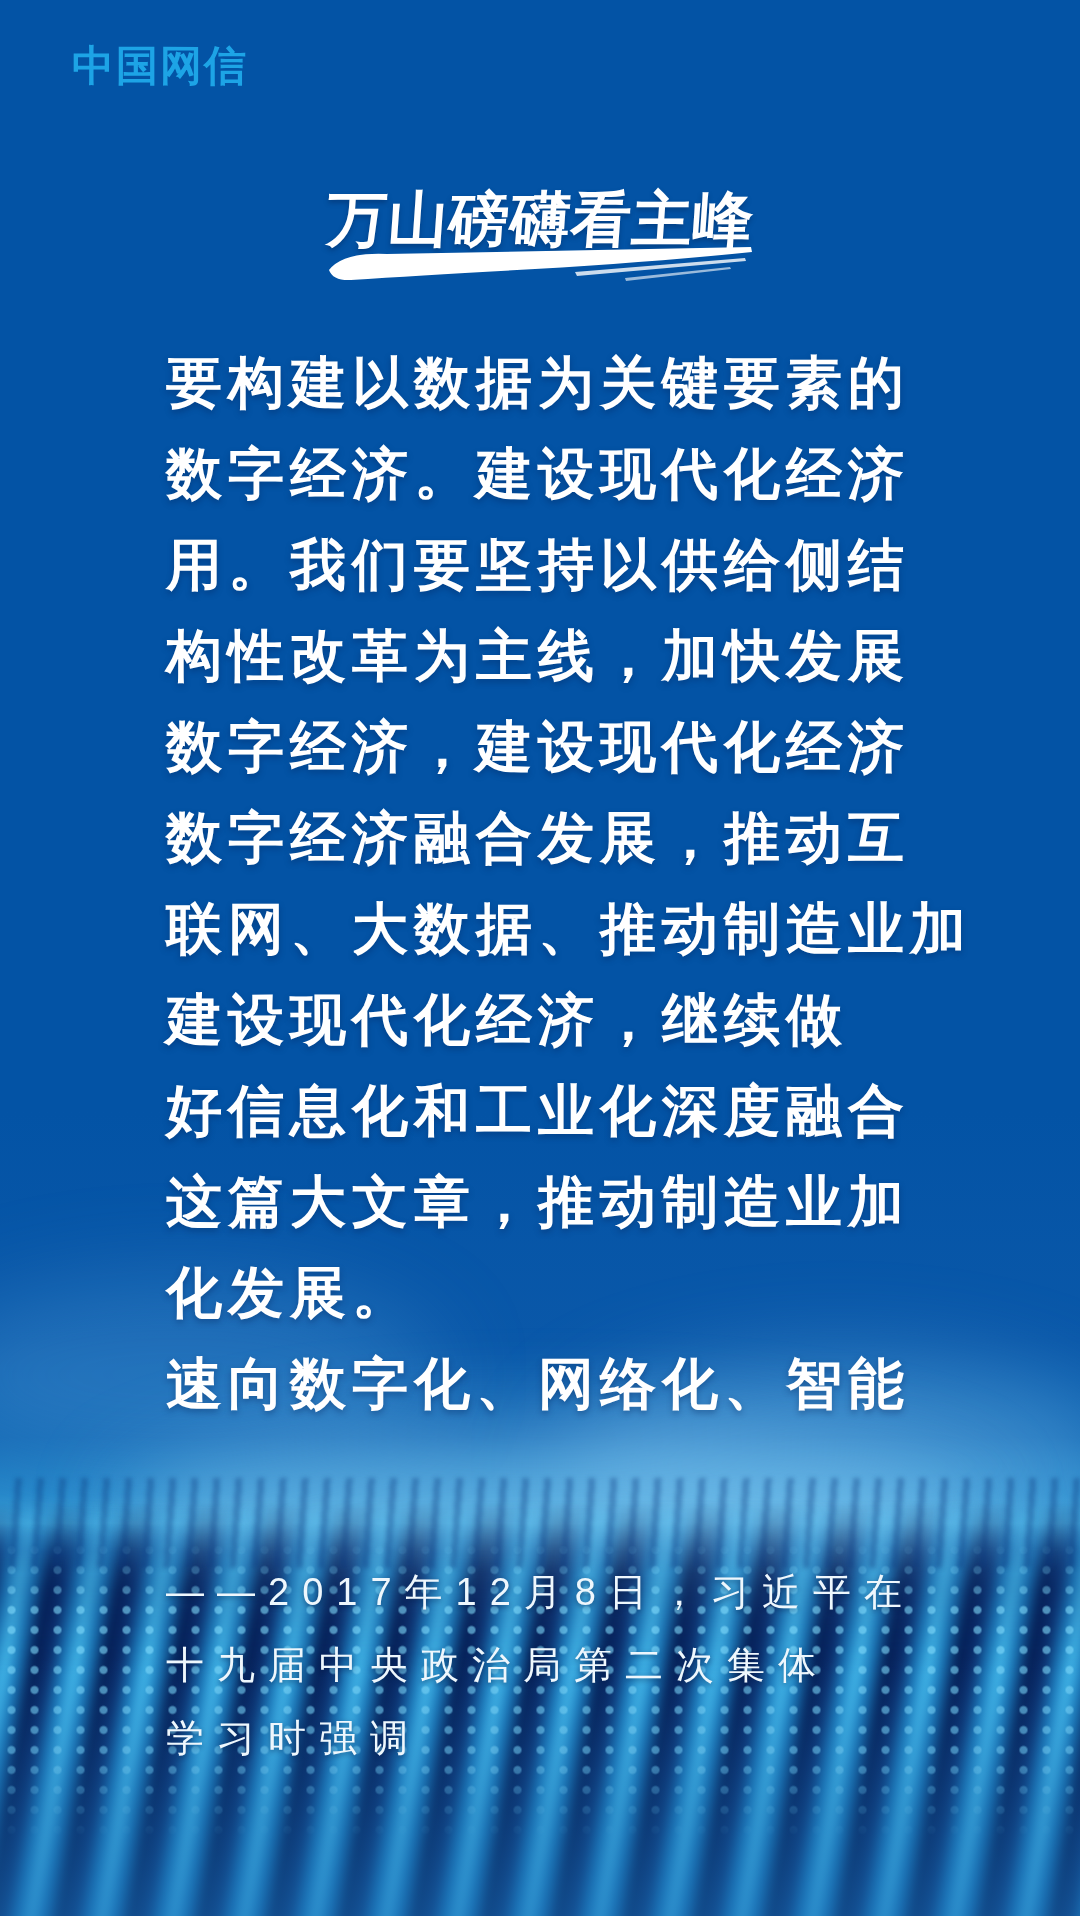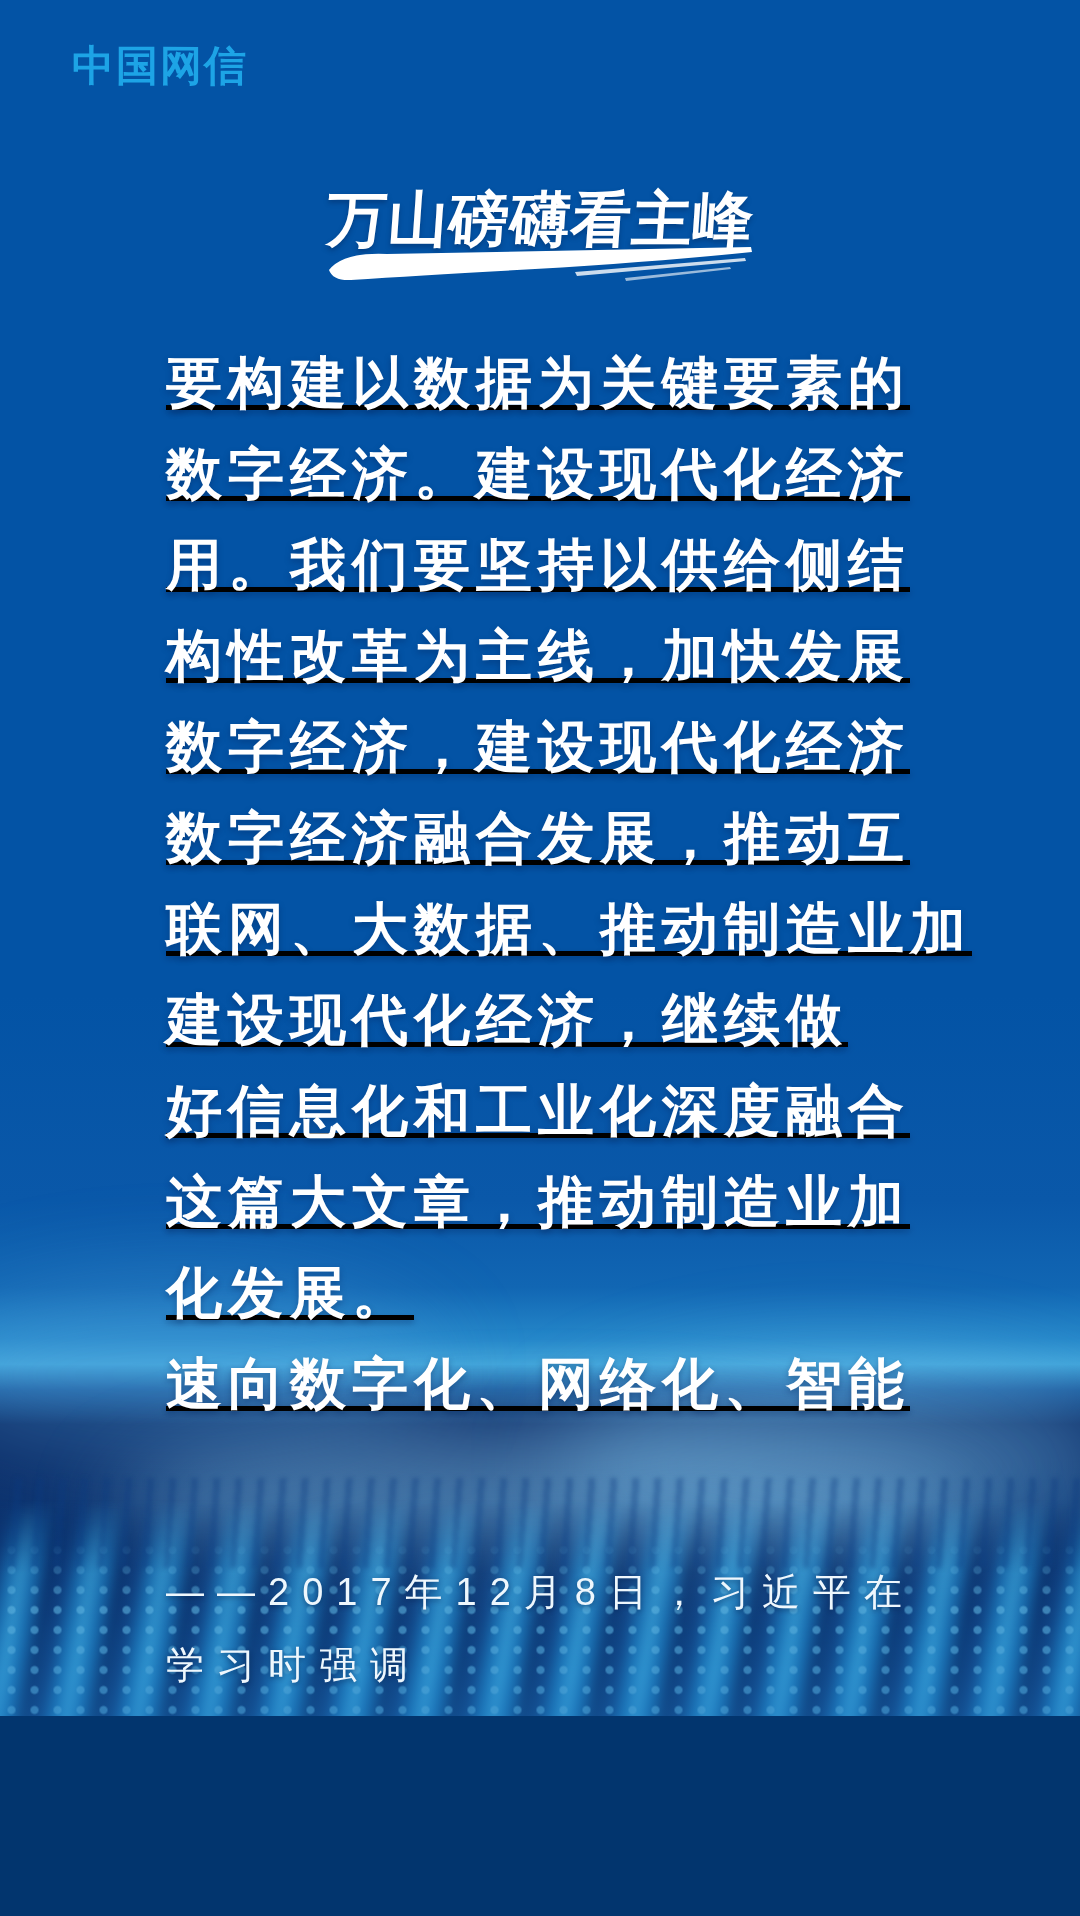--- a/index.html
+++ b/index.html
@@ -1,17 +1,17 @@
 <!DOCTYPE html>
 <html><head>
 <meta charset="utf-8">
 <style>
   html,body { margin:0; padding:0; background:#02356e; }
   .poster {
-    position:relative; width:1080px; height:1716px; overflow:hidden;
+    position:relative; width:1080px; height:1916px; overflow:hidden;
     background:#701a75;
     font-family:"Liberation Sans", sans-serif;
   }
 
   
   .bg-grad {
     position:absolute; inset:0;
     background:linear-gradient(180deg,
       #0353a5 0%, #0353a5 58%,
       #0a58a9 70%, #1166b3 75%,
@@ -58,21 +58,21 @@
     color:#1da4e6;
   }
   .title-wrap { position:absolute; top:180px; left:0; width:100%; text-align:center; }
   .title {
     display:inline-block; font-size:60px; font-weight:900; color:#ffffff;
     letter-spacing:1px; transform:skewX(-4deg);
     text-shadow:0 3px 5px rgba(0,25,70,.35);
   }
   .brush { position:absolute; top:246px; left:50%; transform:translateX(-50%); width:430px; height:38px; }
 
-  .quote { position:absolute; left:166px; top:337px;text-decoration:underline; }
+  .quote { position:absolute; left:166px; top:337px; }
   .quote-line {
     height:91px; line-height:91px; white-space:nowrap;
     font-size:56px; font-weight:700; color:#ffffff; letter-spacing:6px;
     text-shadow:0 3px 6px rgba(0,30,80,.35);
   }
 
   .attrib { position:absolute; left:166px; top:1556px; }
   .attrib-line {
     height:73px; line-height:73px; white-space:nowrap;
     font-size:38px; font-weight:300; color:#eef7fd; letter-spacing:13px;
@@ -114,16 +114,17 @@
     <div class="quote-line">联网、大数据、推动制造业加</div>
     <div class="quote-line">建设现代化经济，继续做</div>
     <div class="quote-line">好信息化和工业化深度融合</div>
     <div class="quote-line">这篇大文章，推动制造业加</div>
     <div class="quote-line">化发展。</div>
     <div class="quote-line">速向数字化、网络化、智能</div>
   </div>
 
   <div class="attrib">
     <div class="attrib-line">——2017年12月8日，习近平在</div>
+    <div class="attrib-line">十九届中央政治局第二次集体</div>
     <div class="attrib-line">学习时强调</div>
   </div>
 
 </div>
 
 </body></html>

